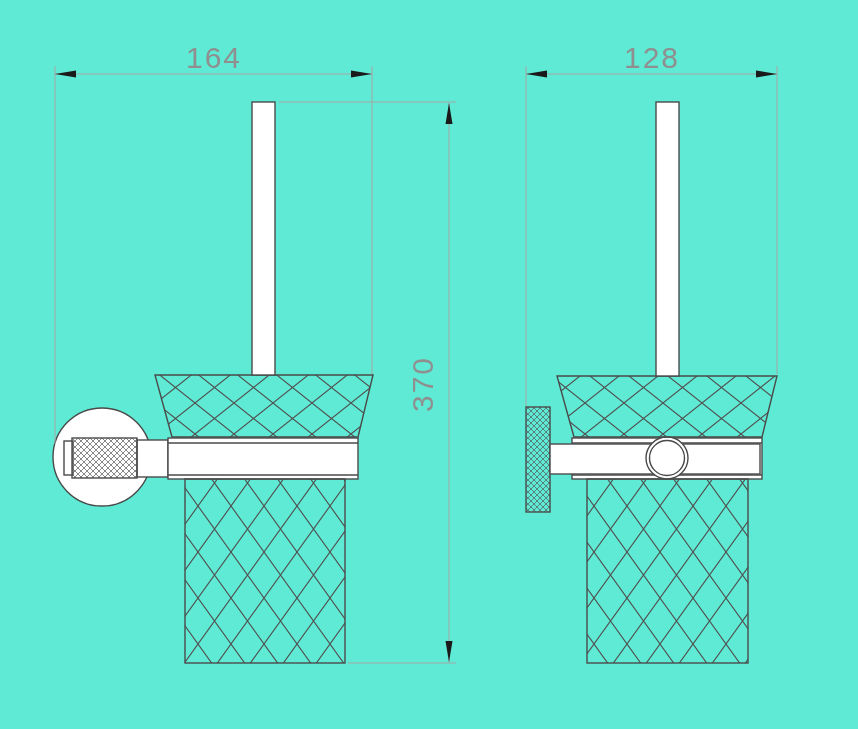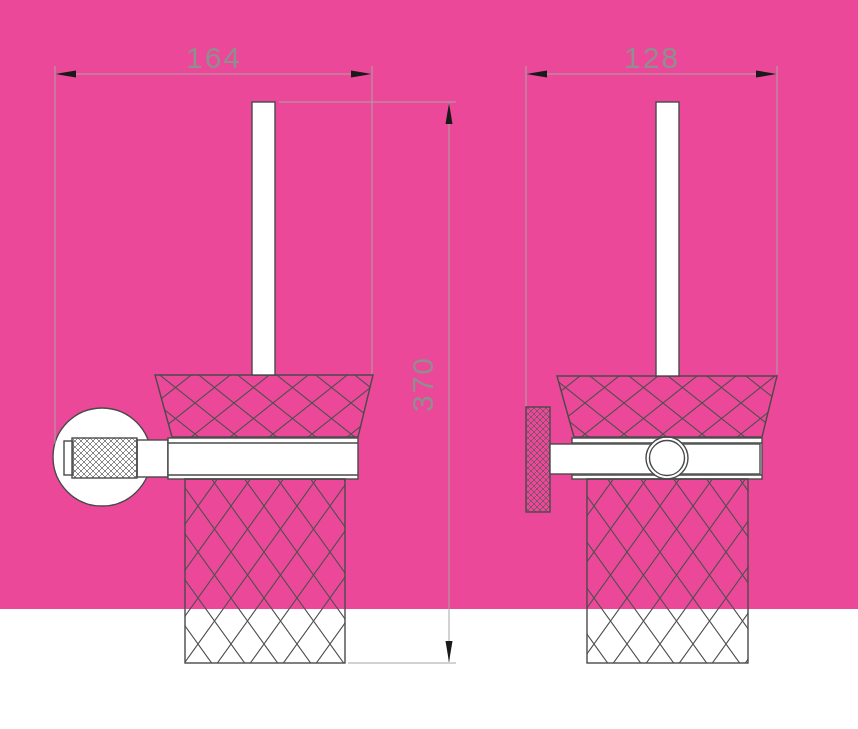--- a/index.html
+++ b/index.html
@@ -7,22 +7,22 @@
     padding: 0;
     background: #ffffff;
     width: 858px;
     height: 729px;
     overflow: hidden;
     font-family: "Liberation Sans", sans-serif;
   }
   .stage {
     position: relative;
     width: 858px;
-    height: 609px;
-    background: #ec4899;
+    height: 729px;
+    background: #5eead4;
   }
   svg { display: block; }
 
   
   .line {
     stroke: #4a4a4a;
     stroke-width: 1.4;
     fill: none;
   }
   .fill-white { fill: #ffffff; }

